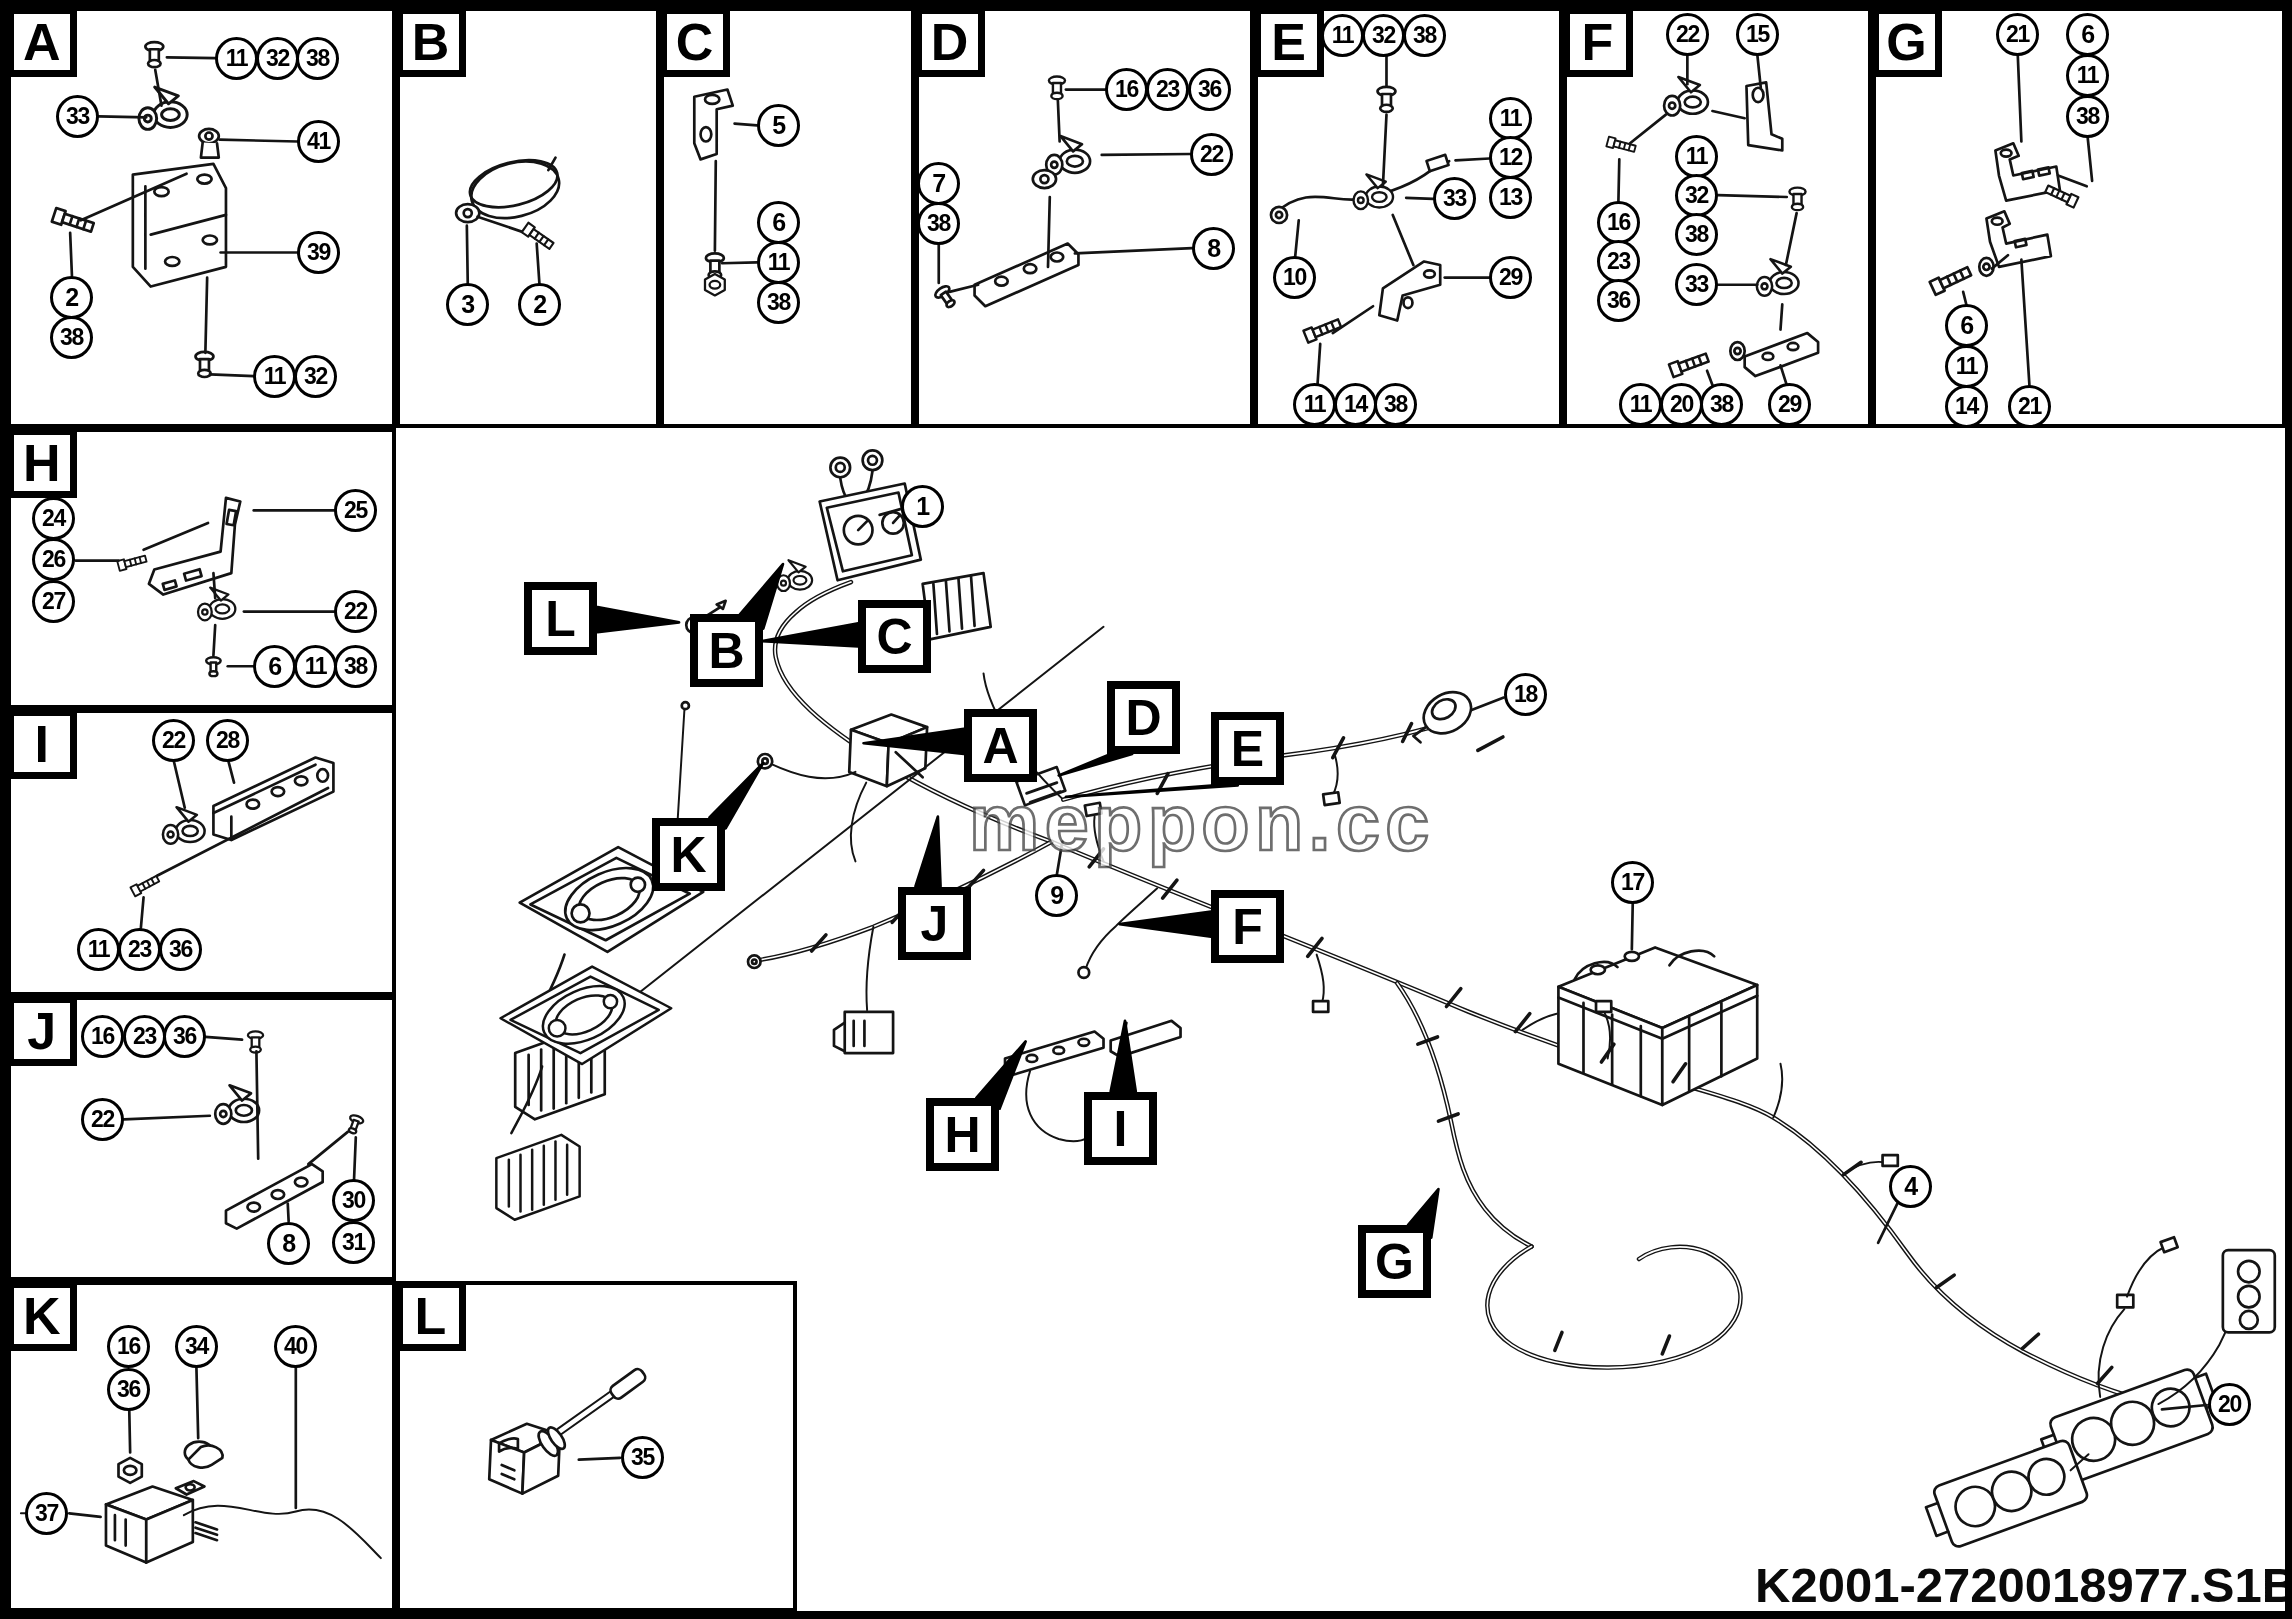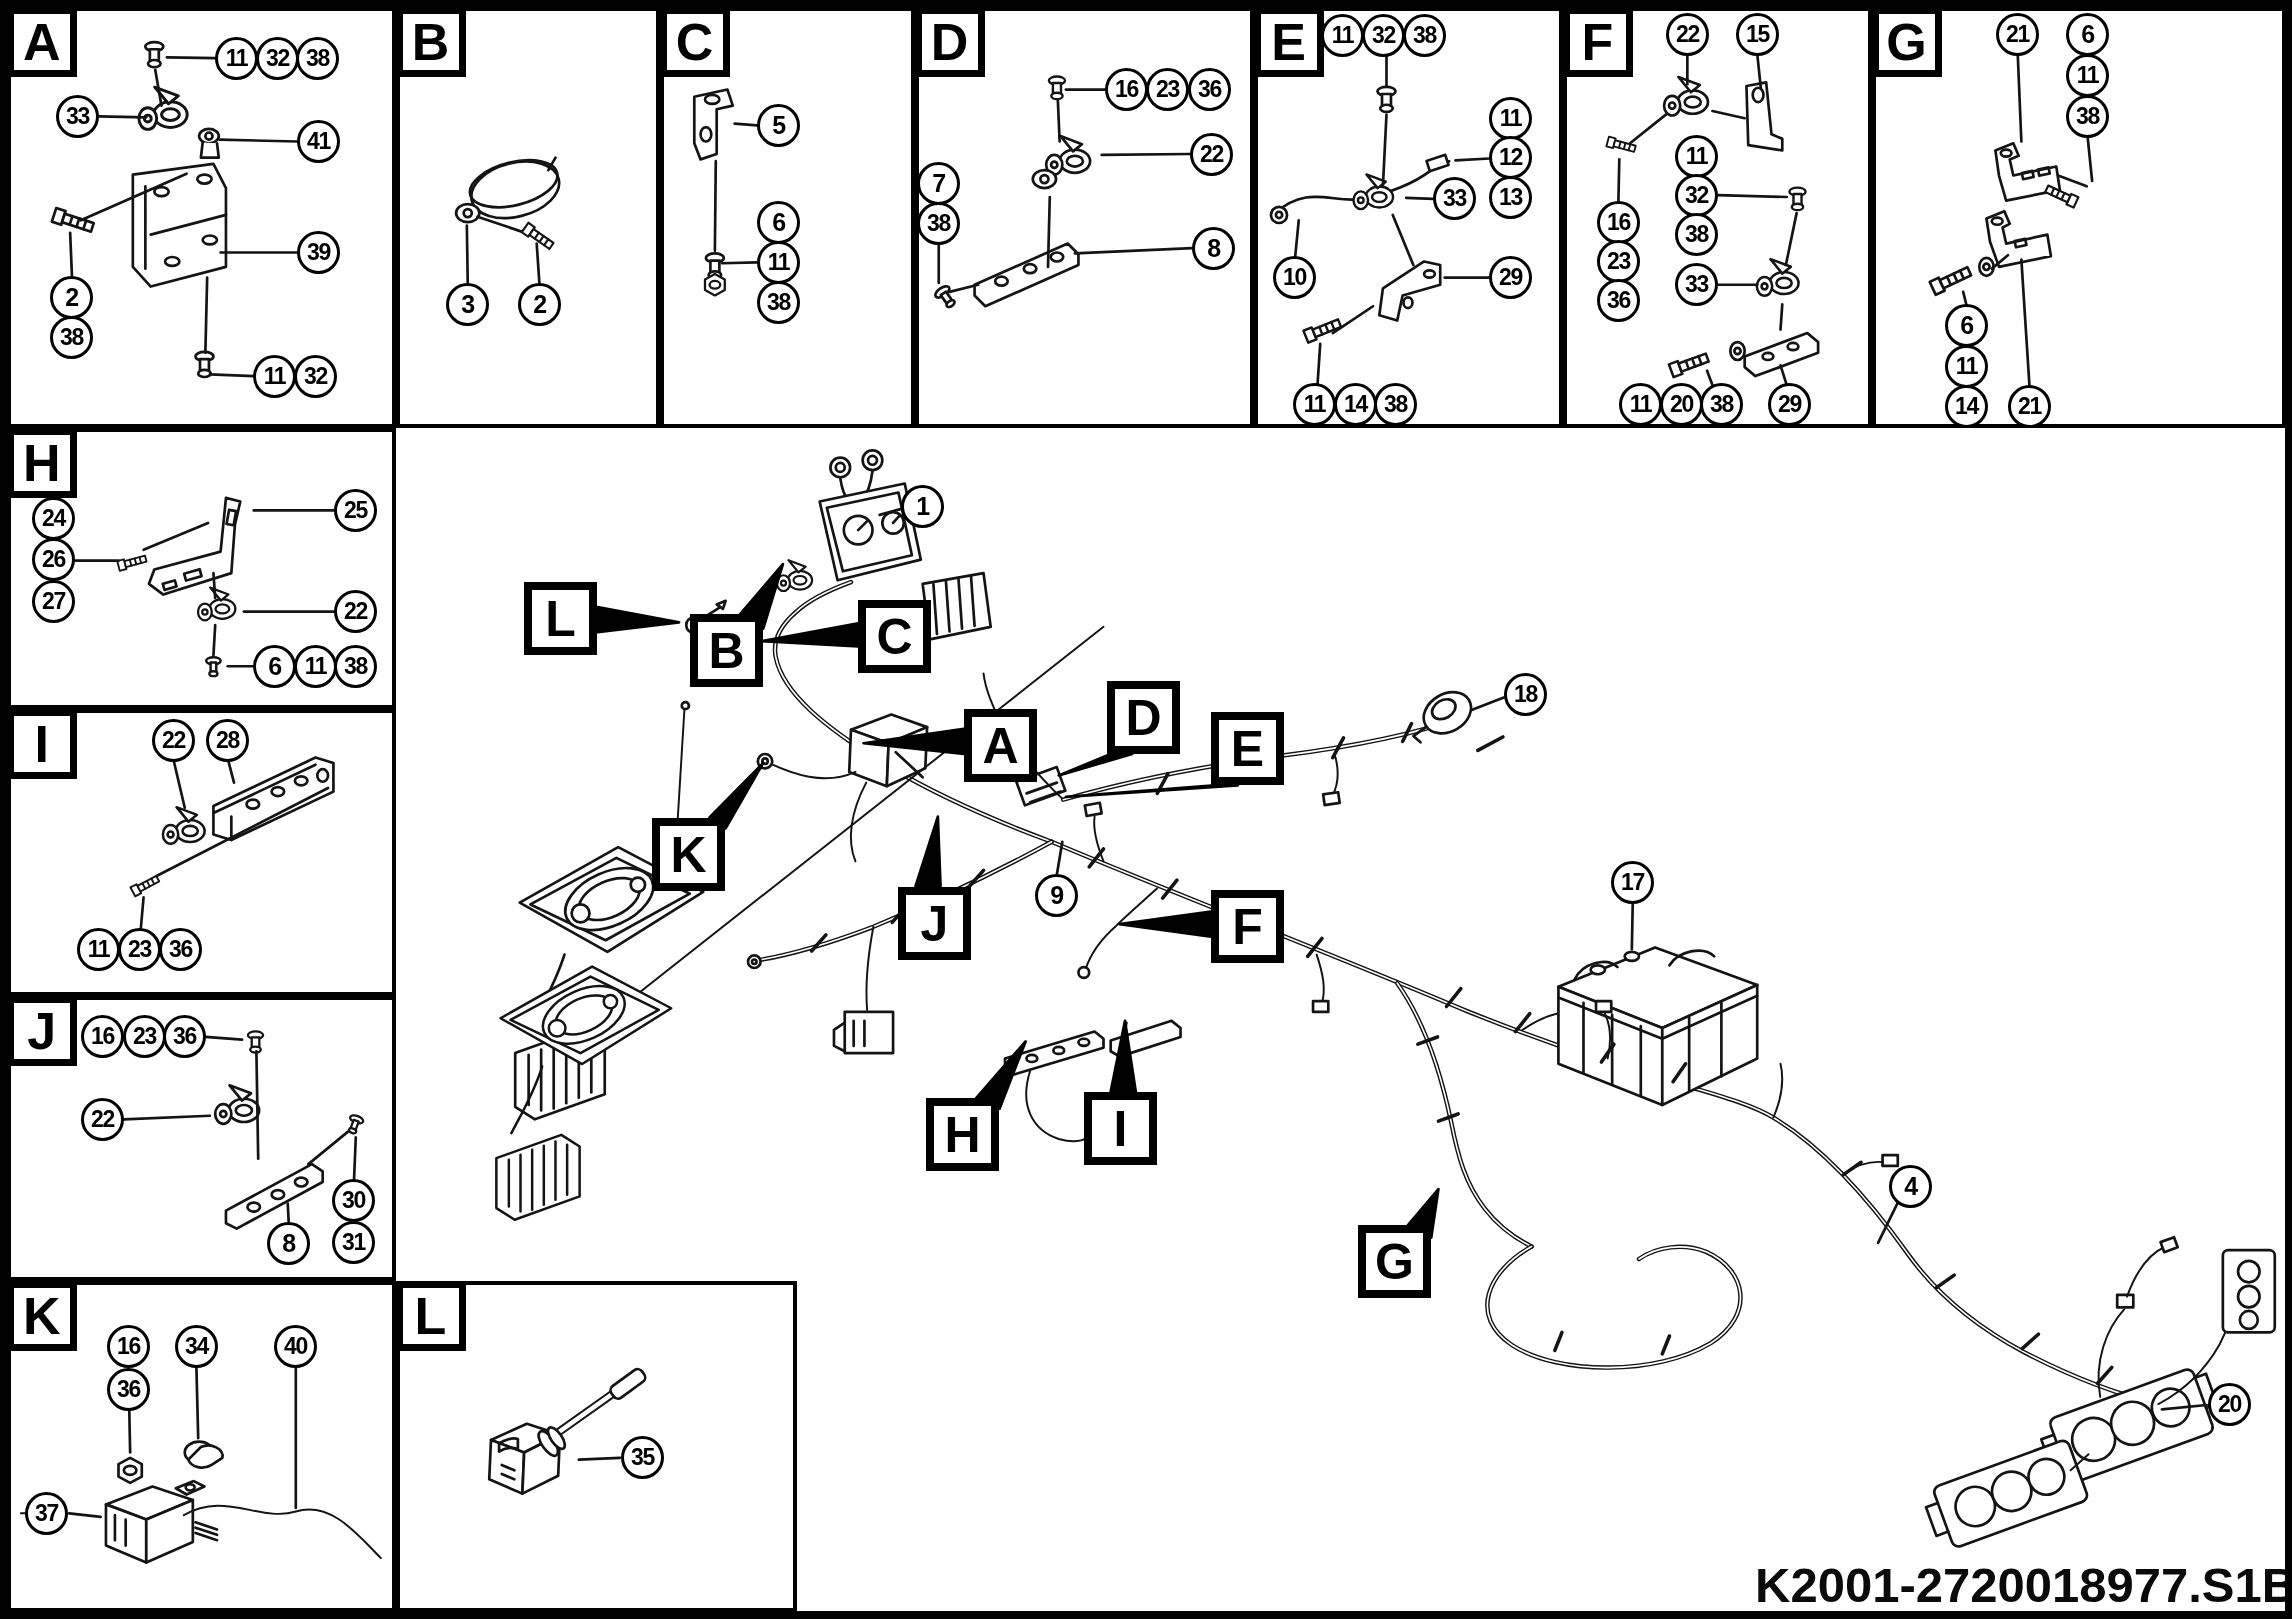--- a/index.html
+++ b/index.html
@@ -485,20 +485,21 @@
         <polygon points="1356,877 1382,877 1190,890" class="tri"></polygon>
         <polygon points="792,913 810,925 852,852" class="tri"></polygon>
         <polygon points="1022,990 1050,990 1047,912" class="tri"></polygon>
         <polygon points="1352,1018 1352,1046 1250,1032" class="tri"></polygon>
         <polygon points="1090,1226 1116,1238 1145,1163" class="tri"></polygon>
         <polygon points="1240,1219 1268,1219 1256,1140" class="tri"></polygon>
         <polygon points="1572,1368 1598,1382 1606,1328" class="tri"></polygon>
       </g>
   </svg>
 
+  <div id="wm-outline" style="left:969px;top:777px;">meppon.cc</div>
 
   <div id="part-number" style="left:1755px;top:1557px;width:484px;">K2001-2720018977.S1B</div>
 
   <div id="frame"></div>
 <div class="panel" style="left: 7.2px; top: 7.2px; width: 389px; height: 421px;">
       <div class="tag">A</div>
     </div>
     <div class="co" style="left: 215px; top: 37px;">11</div>
     <div class="co" style="left: 256px; top: 37px;">32</div>
     <div class="co" style="left: 296px; top: 37px;">38</div>

